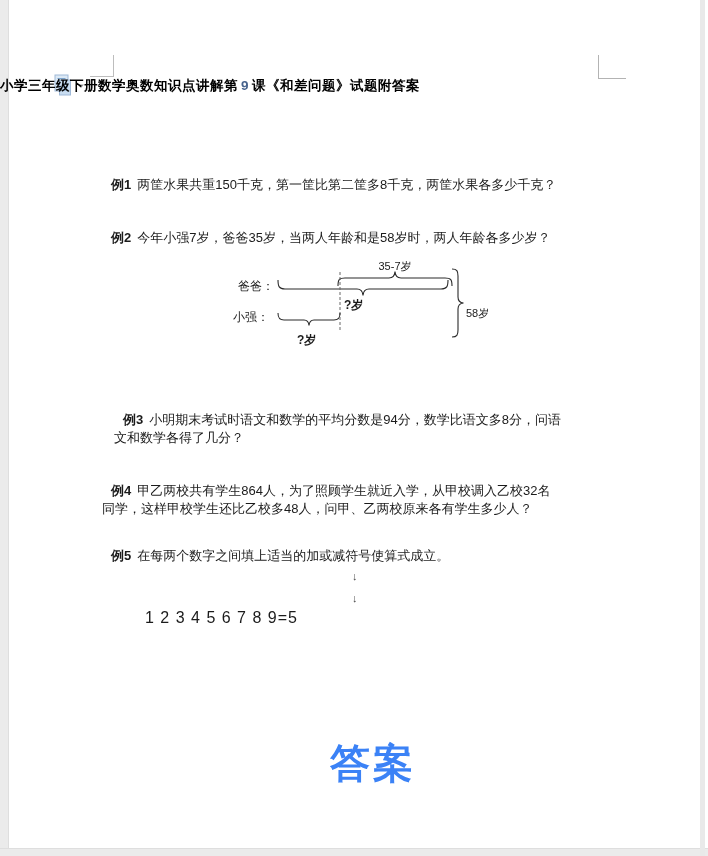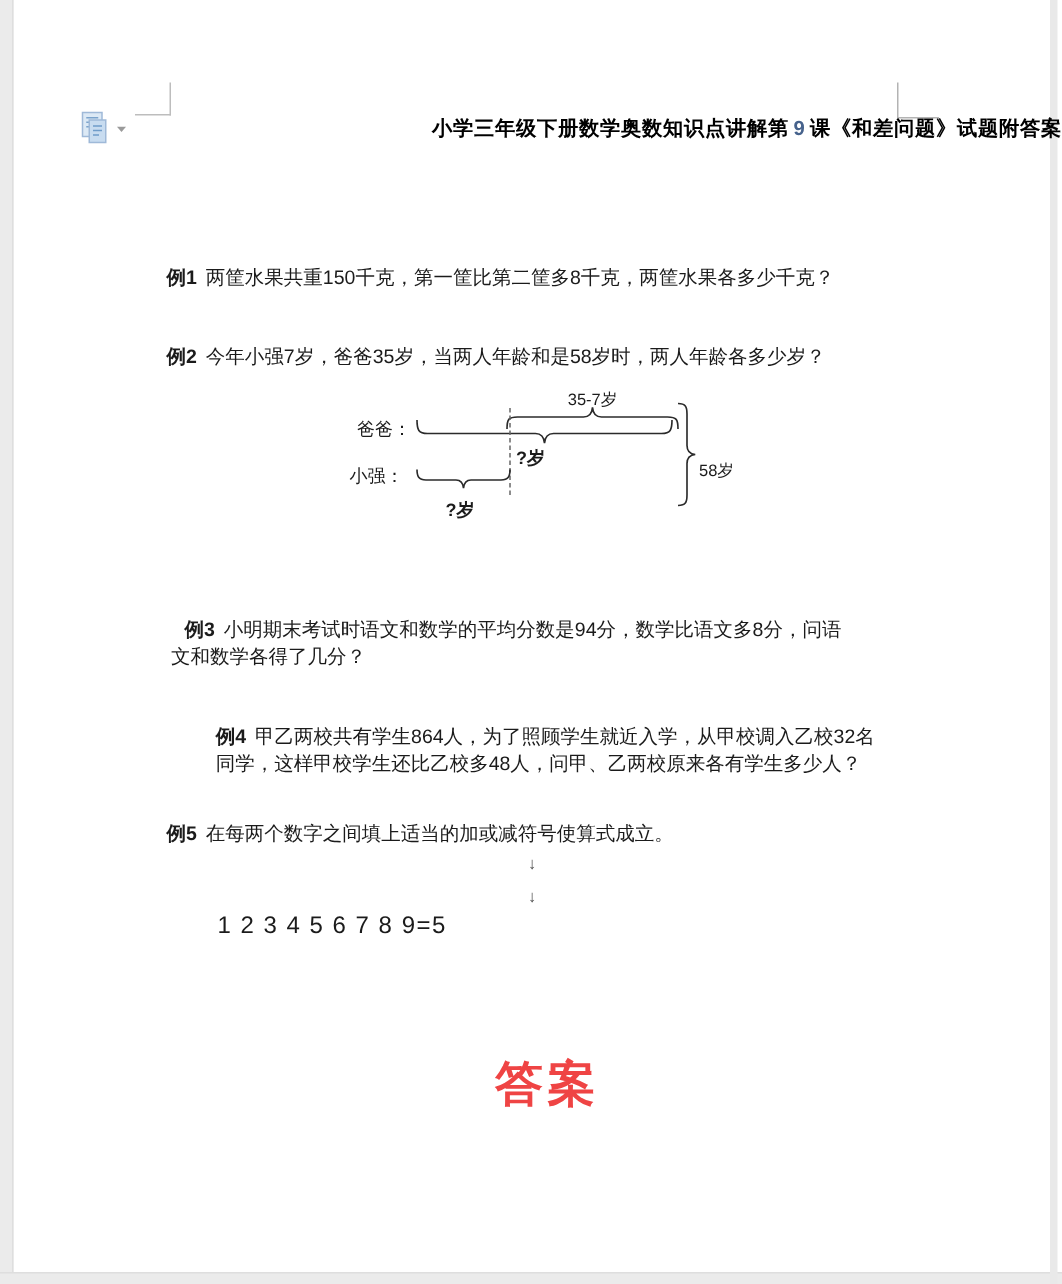--- a/index.html
+++ b/index.html
@@ -11,38 +11,38 @@
   }
   .edge{position:absolute;background:#ebebeb;}
   .edge-left{left:0;top:0;width:8px;height:856px;border-right:1px solid #dedede;}
   .edge-bottom{left:0;top:848px;width:708px;height:8px;border-top:1px solid #dedede;}
   .edge-right{left:700px;top:0;width:5px;height:856px;background:#e9e9e9;}
   .corner{position:absolute;}
   .corner-left{left:90px;top:55px;width:23px;height:21px;border-right:1px solid #bdbdbd;border-bottom:1px solid #bdbdbd;}
   .corner-right{left:598px;top:55px;width:27px;height:23px;border-left:1px solid #b3b3b3;border-bottom:1px solid #b3b3b3;}
   .paste-btn{position:absolute;left:52px;top:73px;width:36px;height:26px;cursor:pointer;background:transparent;border:none;padding:0;}
   .doc-title{
-    position:absolute;left:0;top:77px;width:708px;text-align:right;
+    position:absolute;left:0;top:77px;width:708px;text-align:left;
     font-size:13.5px;font-weight:bold;letter-spacing:.5px;color:#000;
   }
   .doc-title .num{color:#46628c;padding:0 3px;}
   .para{
     position:absolute;left:102px;width:514px;
     font-size:13px;line-height:18px;text-indent:9px;color:#1b1b1b;
   }
   .para b{font-weight:bold;margin-right:6px;}
-  .p1{top:176px;} .p2{top:229px;} .p3{top:411px;margin-left:12px;} .p4{top:482px;text-align:center;} .p5{top:547px;}
+  .p1{top:176px;} .p2{top:229px;} .p3{top:411px;margin-left:12px;} .p4{top:482px;} .p5{top:547px;}
   .diagram{position:absolute;left:230px;top:256px;}
   .arrow{position:absolute;font-size:11px;color:#4a4a4a;line-height:10px;}
   .arrow-1{left:352px;top:571px;} .arrow-2{left:352px;top:593px;}
   .equation{position:absolute;left:145px;top:609px;font-size:16px;letter-spacing:1px;color:#1b1b1b;}
   .answer{
-    position:absolute;left:330px;top:701px;
+    position:absolute;left:330px;top:736px;
     font-family:"DejaVu Serif","Liberation Serif",serif;
-    font-size:32px;font-weight:600;letter-spacing:3px;color:#ef4444;
+    font-size:40px;font-weight:600;letter-spacing:3px;color:#3b82f6;
   }
   svg text{font-family:"Liberation Sans","DejaVu Sans",sans-serif;}
 </style>
 </head>
 <body>
 
 <div id="page">
 
   <div class="edge edge-left"></div>
   <div class="edge edge-bottom"></div>

